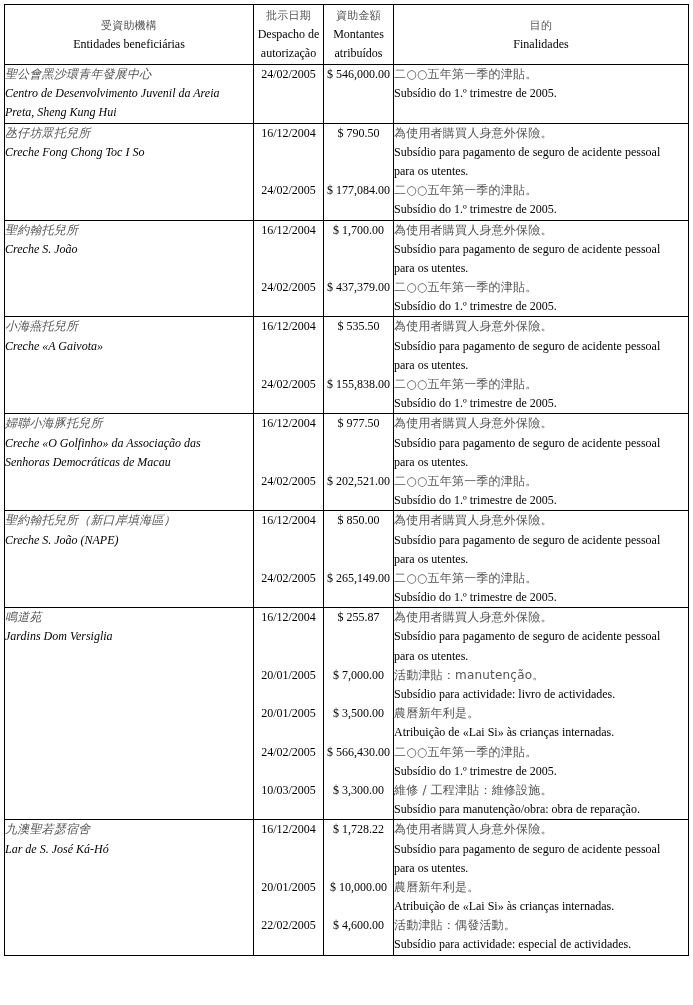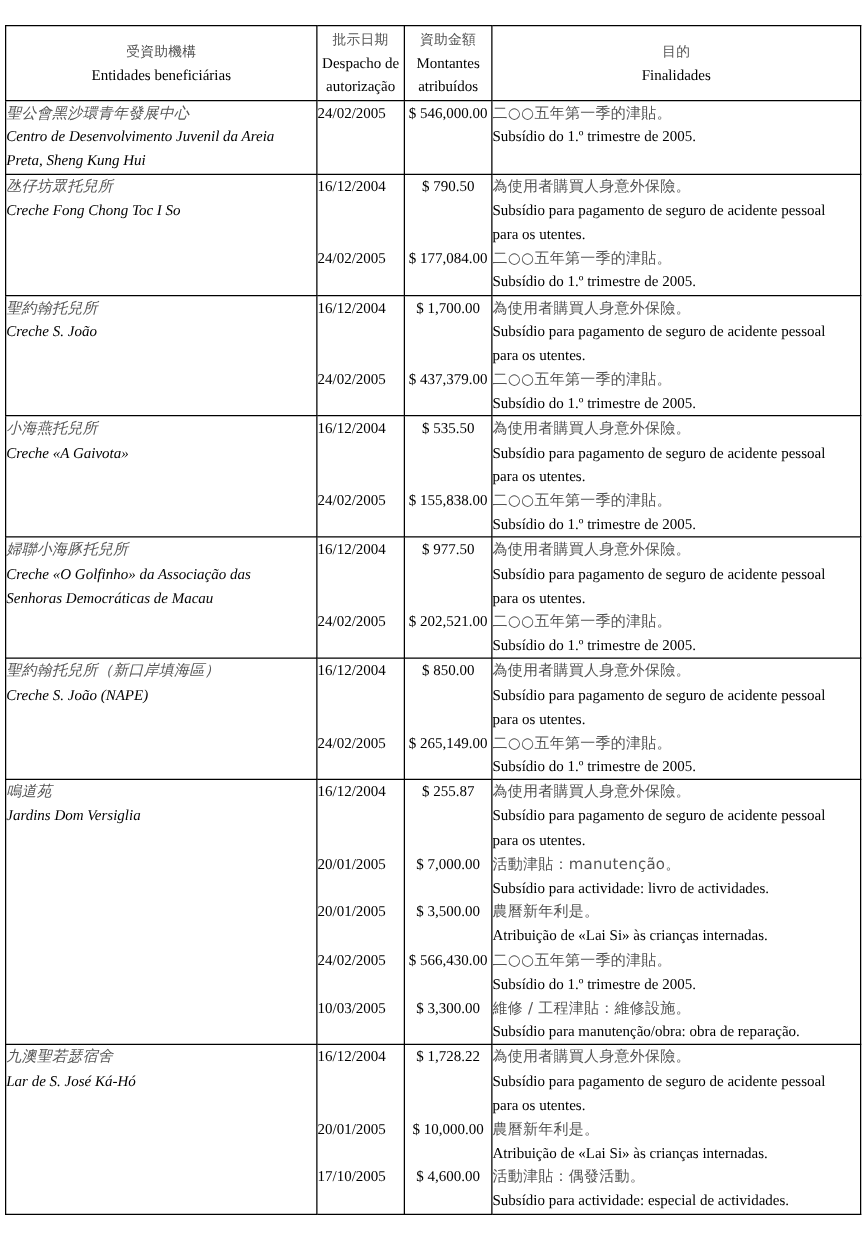--- a/index.html
+++ b/index.html
@@ -1,27 +1,27 @@
 <!DOCTYPE html>
 <html><head>
 <meta charset="utf-8">
 <style>
   html, body { margin:0; padding:0; background:#ffffff; }
   body { width:693px; height:1005px; position:relative; overflow:hidden;
          font-family:"Liberation Serif","DejaVu Serif",serif; color:#000; }
-  table.grant-table { position:absolute; left:4px; top:20px; width:684px;
+  table.grant-table { position:absolute; left:4px; top:4px; width:684px;
          border-collapse:collapse; table-layout:fixed; }
   .grant-table td, .grant-table th { border:1.5px solid #000; vertical-align:top; padding:0; font-weight:normal; }
   col.c1 { width:249px; } col.c2 { width:70px; } col.c3 { width:70px; } col.c4 { width:295px; }
   .hdr th { height:59px; vertical-align:middle; text-align:center; font-size:12px; line-height:19px; }
   .zh { color:#555; font-family:"DejaVu Sans",sans-serif; font-size:11px; letter-spacing:0.2px; }
   .line { height:19.2px; line-height:19.2px; font-size:12px; white-space:nowrap; overflow:hidden; }
   .ent { padding-left:3px; padding-top:1px;font-style:italic; }
   .ent .line { white-space:normal; }
-  .date { padding-top:1px; font-size:11.5px; }
+  .date { text-align:center; padding-top:1px; font-size:11.5px; }
   .amt { text-align:center; padding-right:2px; padding-top:1px; font-size:11.5px; }
   .fin { padding-left:3px; padding-top:1px; }
   .blank { height:19.2px; }
 </style>
 </head>
 <body>
 
 <table class="grant-table">
   <colgroup>
       <col class="c1">
@@ -256,21 +256,21 @@
         <td class="ent">
           <div class="line zh">九澳聖若瑟宿舍</div>
           <div class="line">Lar de S. José Ká-Hó</div>
         </td>
         <td class="date">
           <div class="line ">16/12/2004</div>
           <div class="line blank"></div>
           <div class="line blank"></div>
           <div class="line ">20/01/2005</div>
           <div class="line blank"></div>
-          <div class="line ">17/10/2005</div>
+          <div class="line ">22/02/2005</div>
           <div class="line blank"></div>
         </td>
         <td class="amt">
           <div class="line ">$ 1,728.22</div>
           <div class="line blank"></div>
           <div class="line blank"></div>
           <div class="line ">$ 10,000.00</div>
           <div class="line blank"></div>
           <div class="line ">$ 4,600.00</div>
           <div class="line blank"></div>

